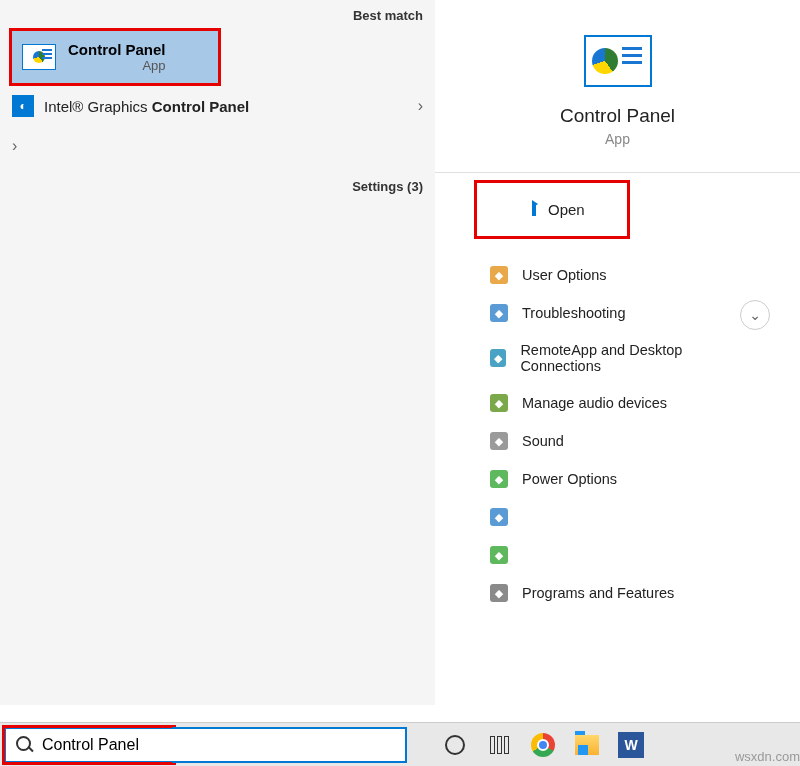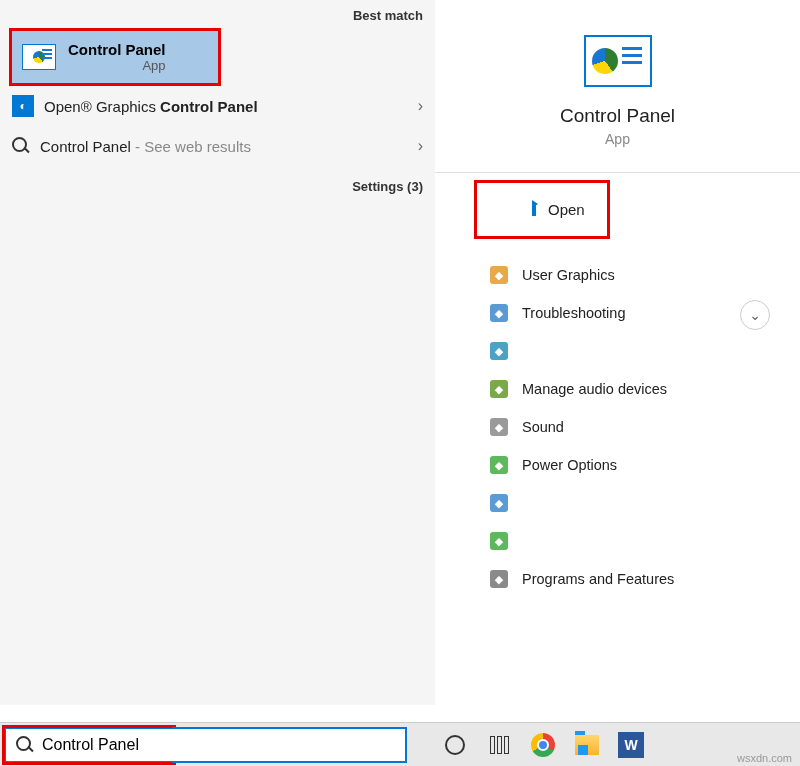--- a/index.html
+++ b/index.html
@@ -32,21 +32,21 @@
   
   .app-hero { text-align:center; padding: 35px 10px 25px; }
   .hero-icon { width:68px; height:52px; background:#fff; border:2px solid #0078d4; margin:0 auto 18px; position:relative; display:flex; align-items:center; }
   .hero-icon .pie { width:26px; height:26px; border-radius:50%; background:conic-gradient(#2e7d32 0 40%, #ffd600 40% 70%, #1976d2 70% 100%); margin-left:6px;}
   .hero-icon .bars { position:absolute; right:8px; top:10px; width:20px; display:flex; flex-direction:column; gap:4px;}
   .hero-icon .bars span{height:3px; background:#1976d2; width:100%;}
   .hero-title { font-size:19px; color:#222; margin-bottom:4px;}
   .hero-sub { font-size:14px; color:#888;}
   .divider { height:1px; background:#e0e0e0; margin: 0 0 0 0;}
 
-  .open-row { padding:18px 55px 18px 55px; display:flex; align-items:center; gap:12px; font-size:15px; color:#222; width:130px;}
+  .open-row { padding:18px 55px 18px 55px; display:flex; align-items:center; gap:12px; font-size:15px; color:#222; width:150px;}
   .open-ic { width:16px; height:12px; border:2px solid #0078d4; position:relative;}
   .open-ic::after{content:""; position:absolute; top:-6px; right:-4px; width:0; height:0; border-left:6px solid #0078d4; border-top:4px solid transparent; border-bottom:4px solid transparent;}
 
   .expand-circle { width:30px; height:30px; border:1px solid #ccc; border-radius:50%; display:flex; align-items:center; justify-content:center; color:#666; position:absolute; right:30px; top:300px; font-size:14px; background:#fff;}
   
   .recent-block { padding: 10px 55px 0;}
   .recent-title { font-weight:600; font-size:14px; color:#222; margin-bottom:12px;}
   .recent-item { display:flex; align-items:center; gap:14px; font-size:14.5px; color:#222; padding:10px 0;}
   .ri-icon { width:18px; height:18px; border-radius:3px; display:flex; align-items:center; justify-content:center; font-size:11px; color:#fff;}
 
@@ -57,21 +57,21 @@
   .cortana-circle{ width:20px; height:20px; border:2px solid #333; border-radius:50%;}
   .taskview { display:flex; gap:2px;}
   .taskview span{width:5px; height:18px; border:1.5px solid #333;}
   .chrome { width:24px; height:24px; border-radius:50%; background:conic-gradient(#ea4335 0 33%, #34a853 33% 66%, #fbbc05 66% 100%); position:relative;}
   .chrome::after{content:""; position:absolute; inset:6px; background:#4285f4; border-radius:50%; border:2px solid #fff;}
   .explorer { width:24px; height:20px; background:linear-gradient(#ffd86b,#f9b233); position:relative;}
   .explorer::before{content:""; position:absolute; top:-4px; left:0; width:10px; height:4px; background:#2196f3;}
   .explorer::after{content:""; position:absolute; bottom:0; left:3px; width:10px; height:10px; background:#2196f3;}
   .word { width:26px; height:26px; background:#2b579a; color:#fff; font-weight:700; display:flex; align-items:center; justify-content:center; font-size:14px;}
   
-  .watermark { position:absolute; bottom:2px; right:8px; font-size:11px; color:#999;}
+  .watermark { position:absolute; bottom:2px; right:0; font-size:13px; color:#999;}
 </style>
 </head>
 <body>
 
 <div class="container">
 
   <div class="left-pane">
     <div class="section-header">Best match</div>
 
     <div class="best-match-item hl-red" style="outline-offset:-2px; margin:0 0 0 0; width:210px; margin-left:10px;">
@@ -88,33 +88,27 @@
         <div class="subtitle">App</div>
       </div>
     </div>
 
     <div style="position:absolute; top:28px; left:0; right:0; height:66px; background:#a8c8e8; z-index:-1;"></div>
 
     <div class="list-row">
       <div class="label">
         <div class="mini-square">◐</div>
         <div>
-          <span>Open® Graphics </span><b>Control Panel</b>
+          <span>Intel® Graphics </span><b>Control Panel</b>
         </div>
       </div>
       <span class="chev">›</span>
     </div>
 
     <div class="list-row">
-      <div class="label">
-        <div class="mag"></div>
-        <div>
-          <span>Control Panel</span><span class="muted"> - See web results</span>
-        </div>
-      </div>
       <span class="chev">›</span>
     </div>
 
     <div class="section-header" style="margin-top:6px;">Settings (3)</div>
   </div>
 
   <div class="right-pane">
     <div class="app-hero">
       <div class="hero-icon">
         <div class="pie"></div>
@@ -133,28 +127,29 @@
       <div class="open-ic"></div>
       <span>Open</span>
     </div>
 
     <div class="expand-circle">⌄</div>
 
     <div class="recent-block">
       <div id="recent-list">
           <div class="recent-item">
             <div class="ri-icon" style="background: rgb(233, 168, 74);">◆</div>
-            <span>User Graphics</span>
+            <span>User Options</span>
           </div>
           <div class="recent-item">
             <div class="ri-icon" style="background: rgb(90, 155, 213);">◆</div>
             <span>Troubleshooting</span>
           </div>
           <div class="recent-item">
             <div class="ri-icon" style="background: rgb(74, 163, 196);">◆</div>
+            <span>RemoteApp and Desktop Connections</span>
           </div>
           <div class="recent-item">
             <div class="ri-icon" style="background: rgb(122, 168, 74);">◆</div>
             <span>Manage audio devices</span>
           </div>
           <div class="recent-item">
             <div class="ri-icon" style="background: rgb(154, 154, 154);">◆</div>
             <span>Sound</span>
           </div>
           <div class="recent-item">

